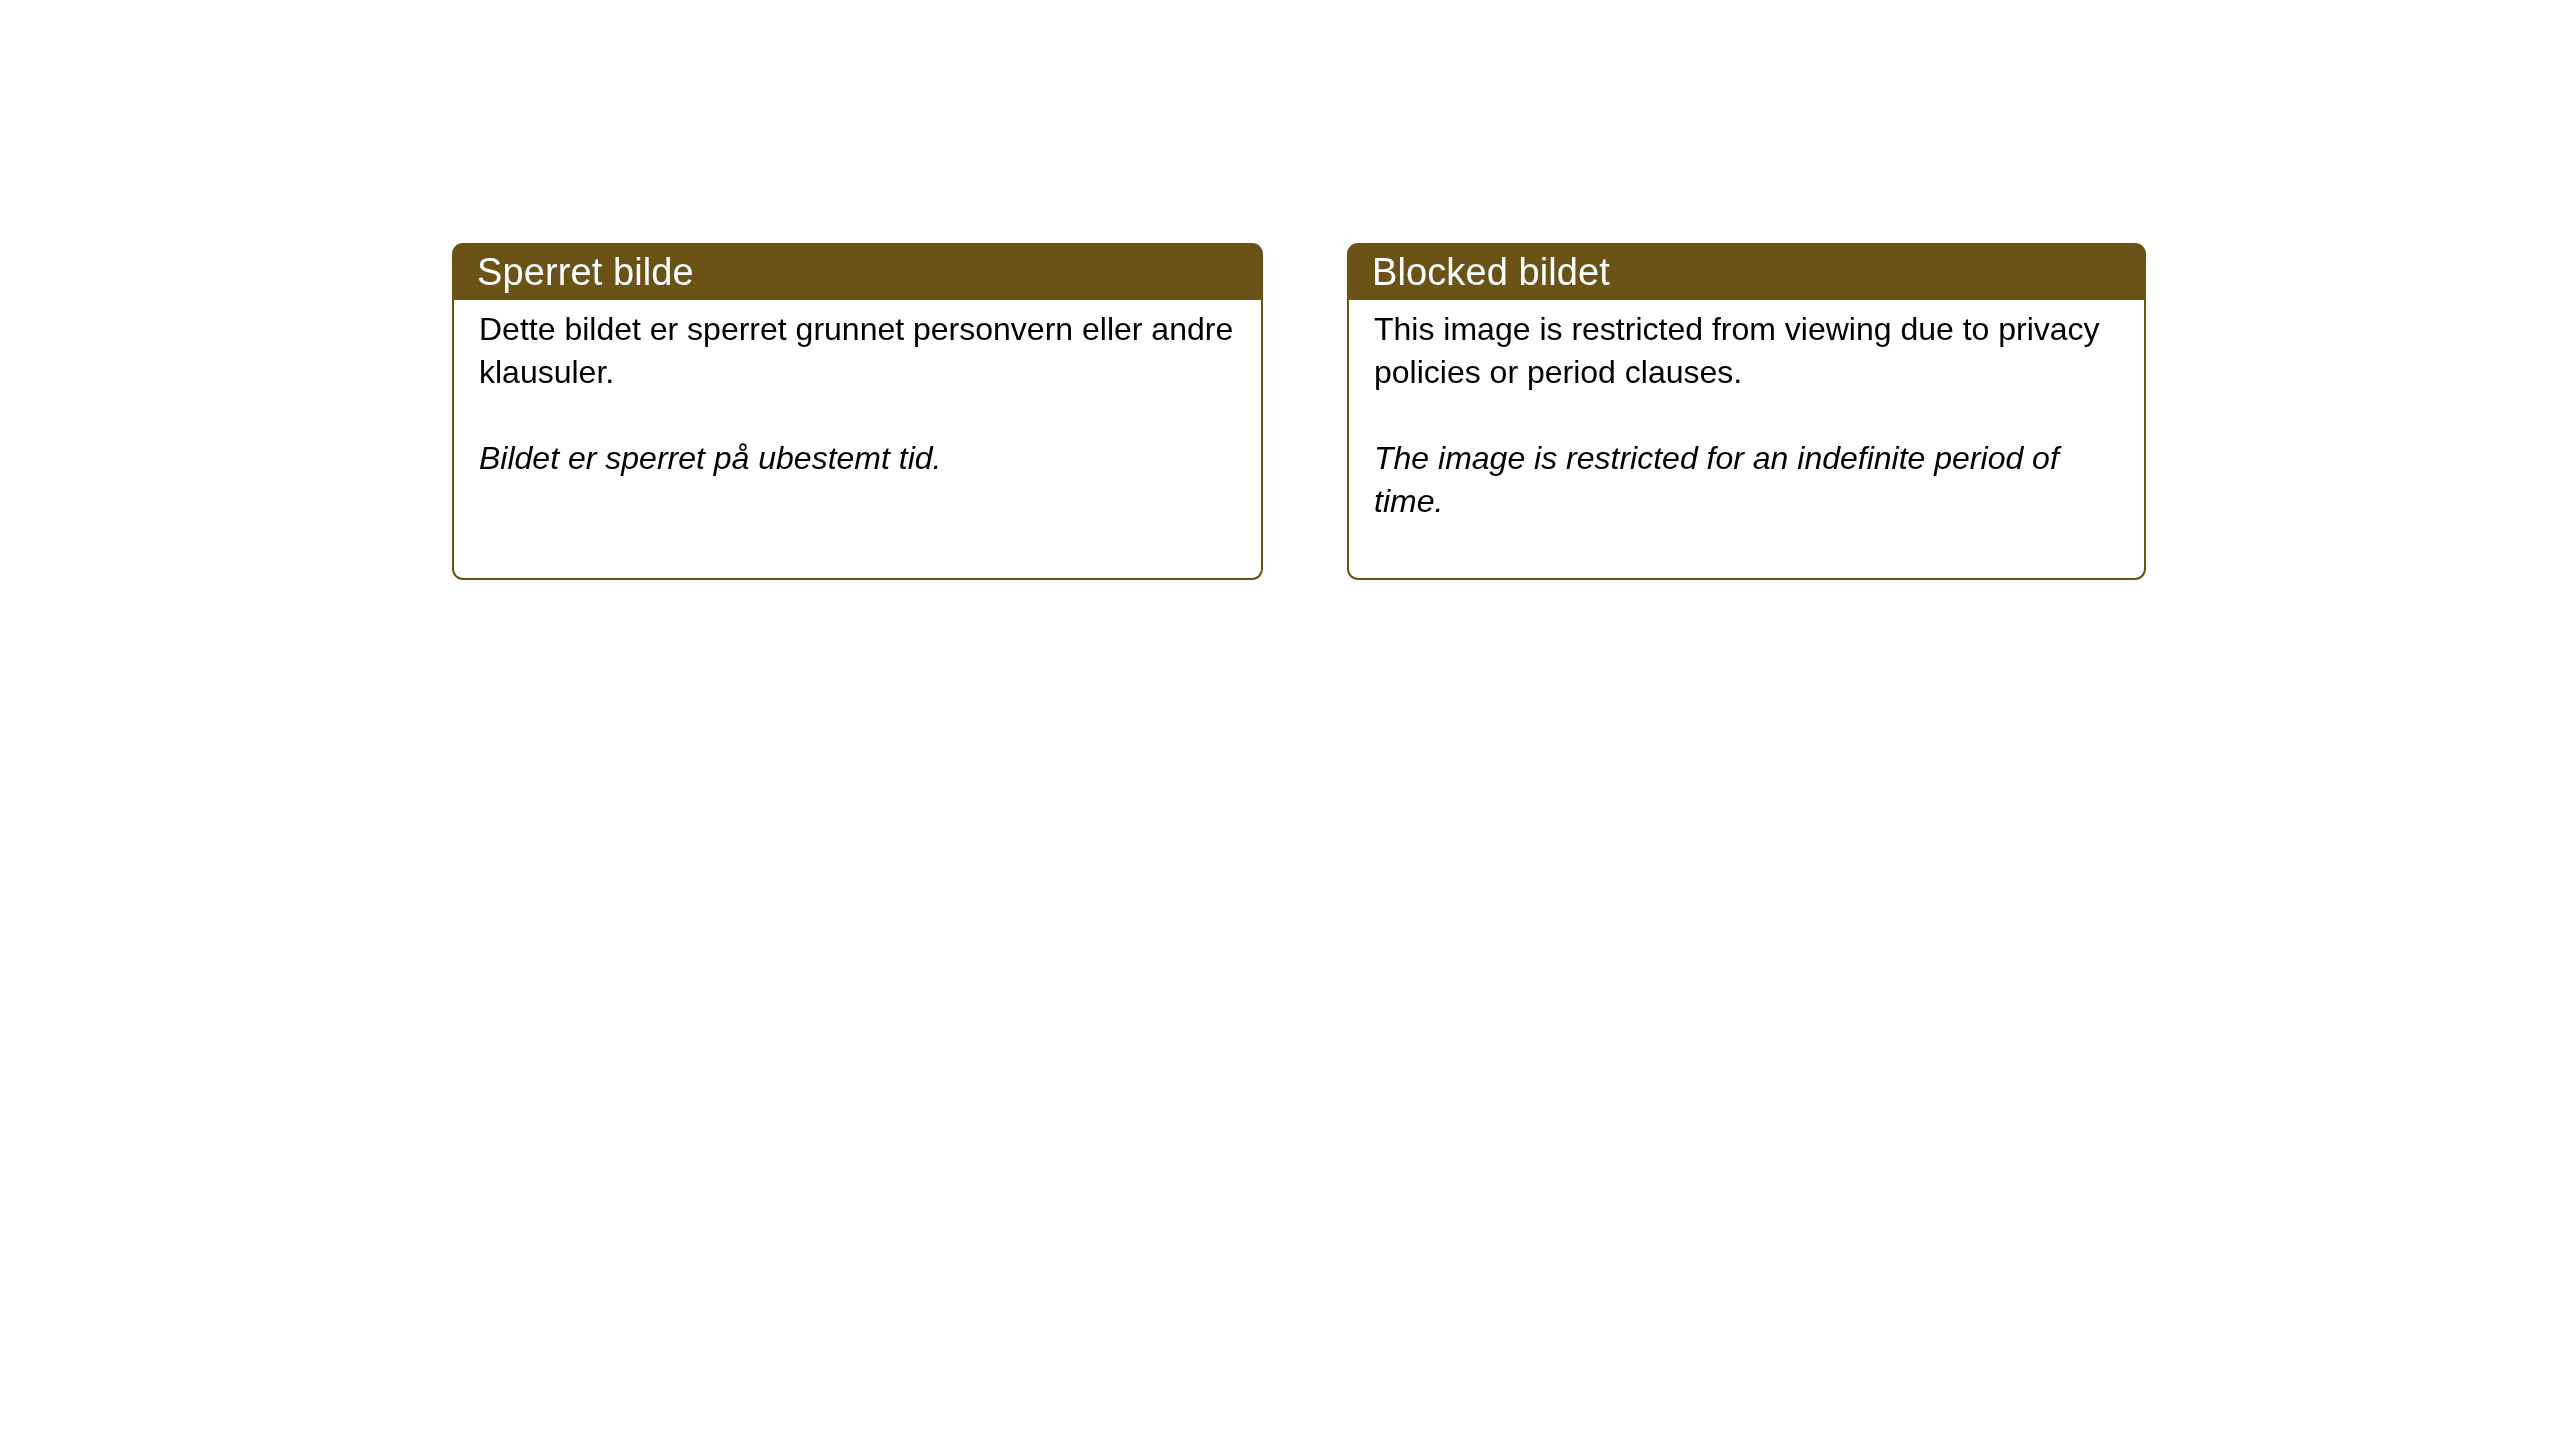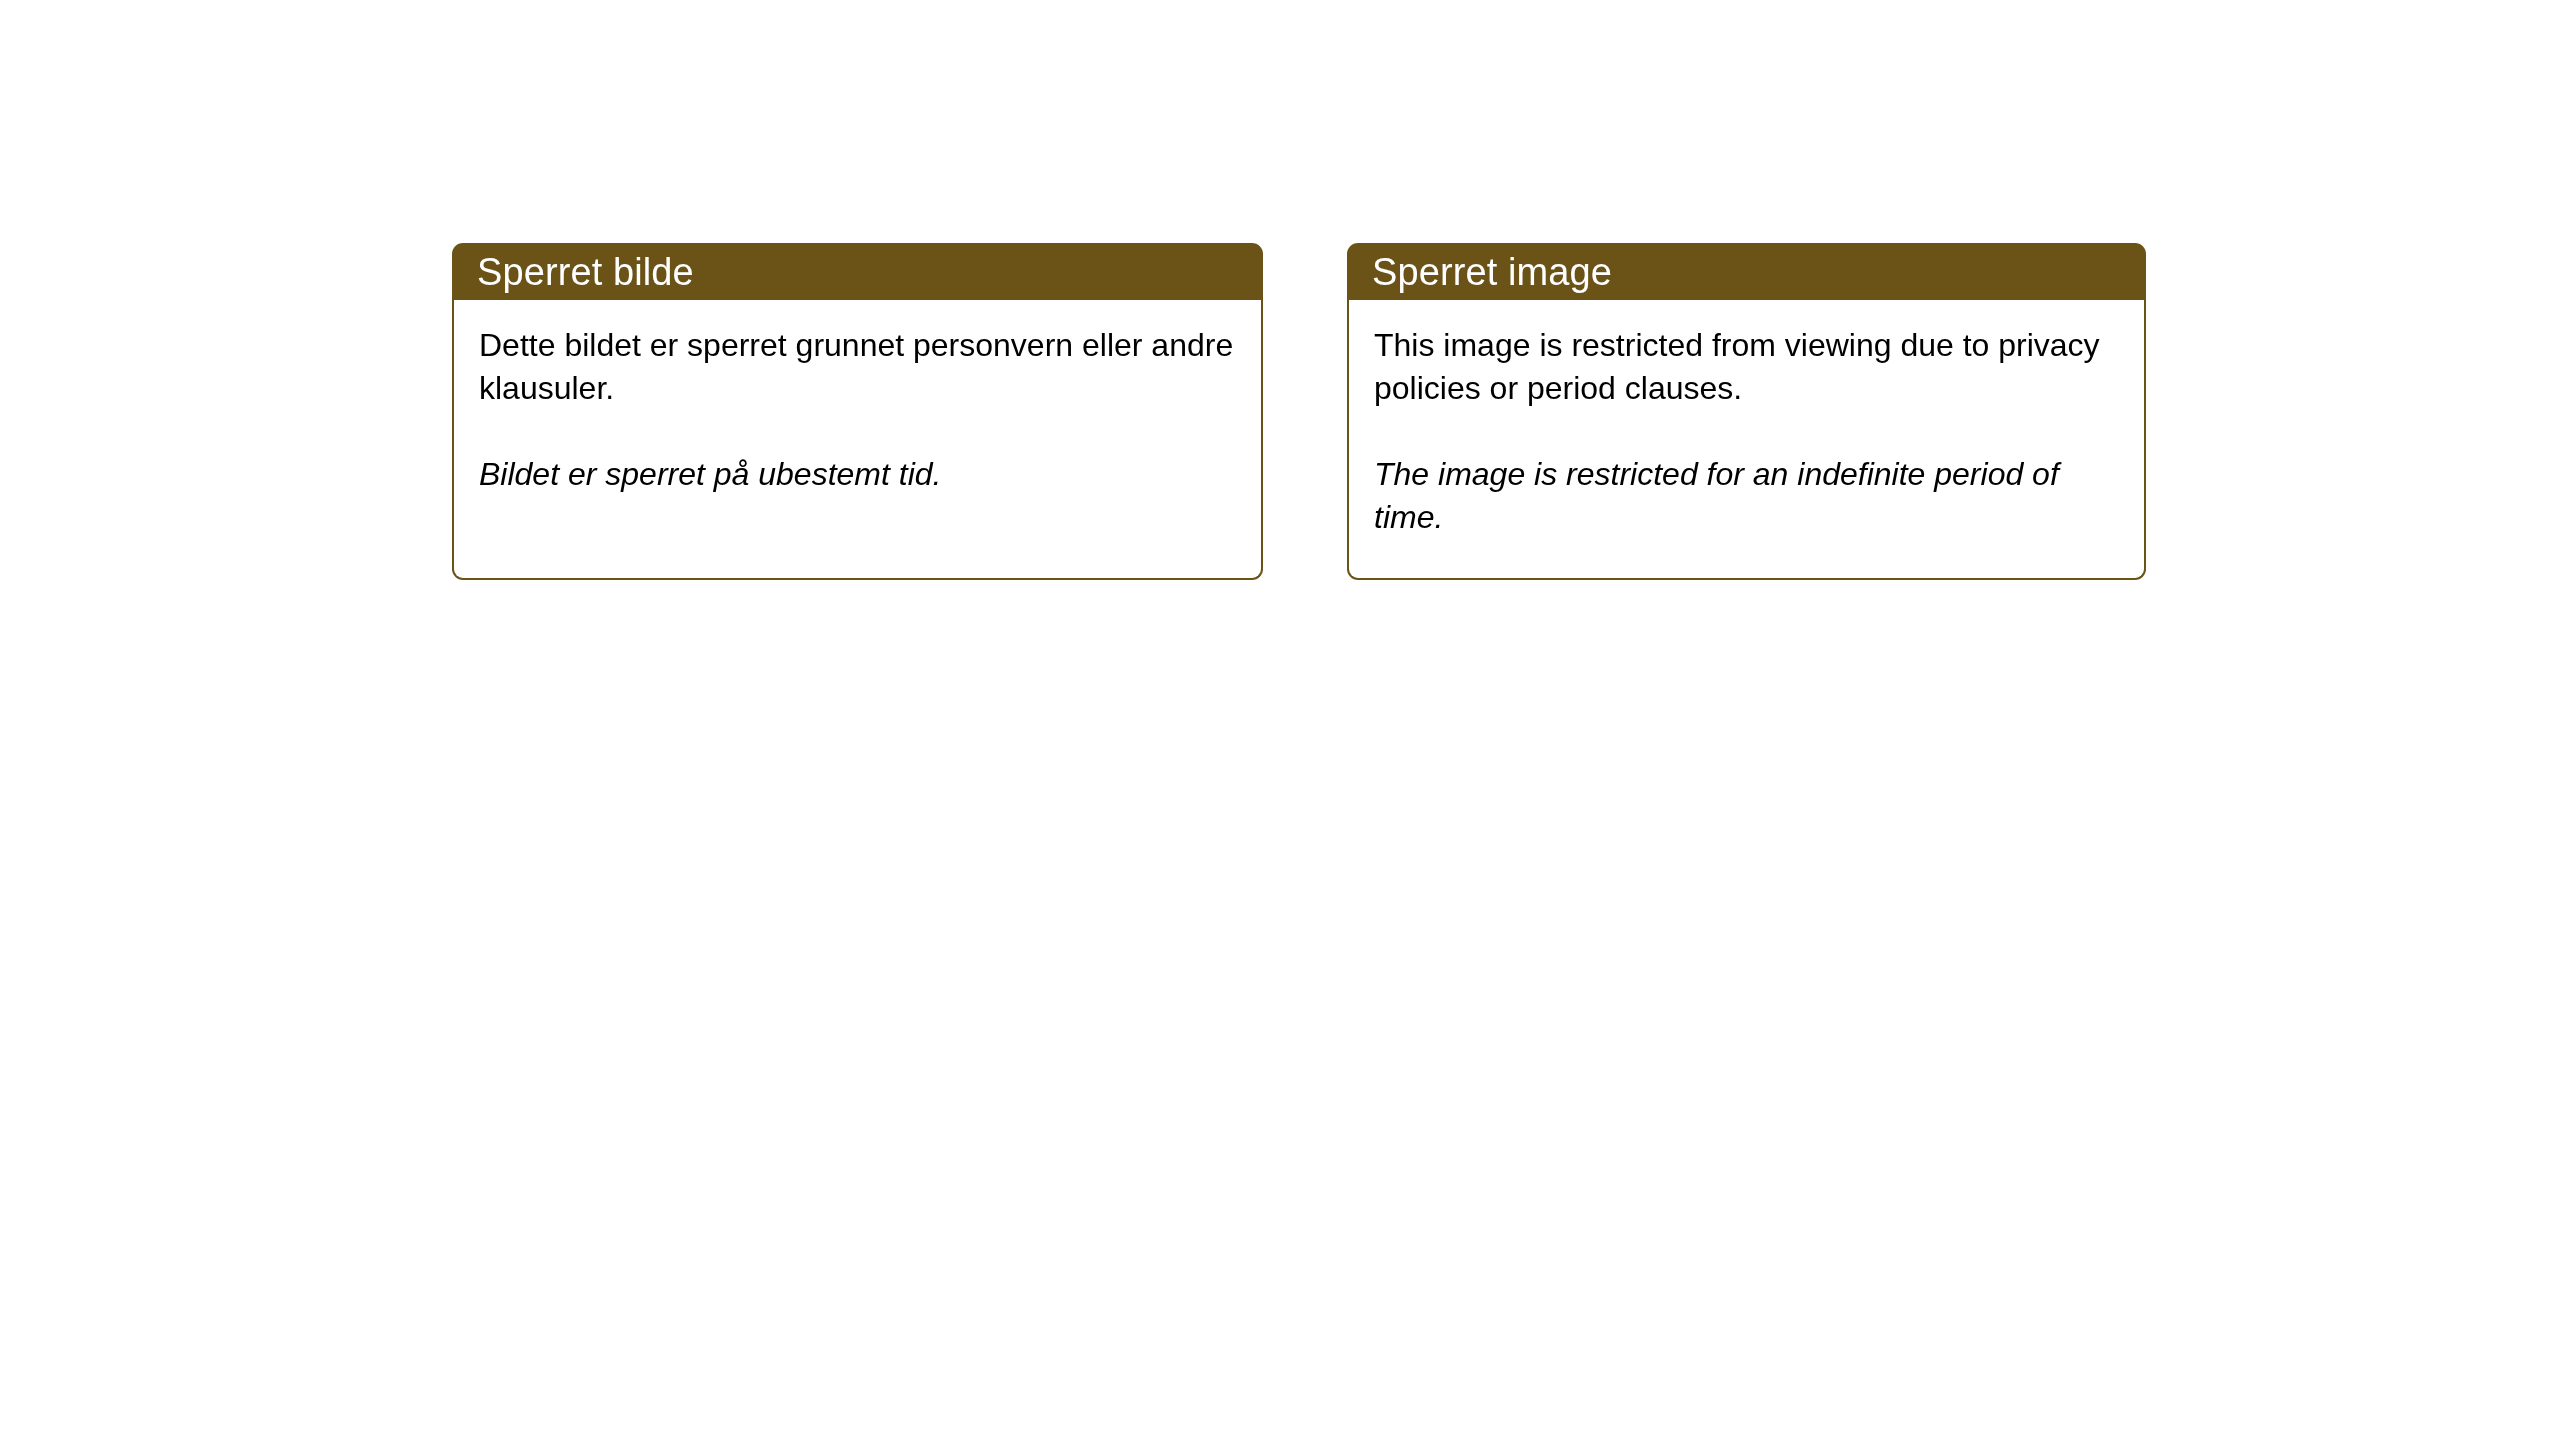--- a/index.html
+++ b/index.html
@@ -59,21 +59,21 @@
     letter-spacing: 0.1px;
     white-space: nowrap;
   }
 
   .card-body {
     border: 2px solid #6b5318;
     border-top: none;
     border-bottom-left-radius: 11px;
     border-bottom-right-radius: 11px;
     box-sizing: border-box;
-    padding: 24px 26px 30px 25px;
+    padding: 8px 26px 30px 25px;
     min-height: 280px;
   }
 
   .card-body p {
     margin: 0;
     color: #000000;
     font-size: 32px;
     line-height: 43px;
     font-weight: 400;
   }
@@ -93,21 +93,21 @@
       <span class="card-title">Sperret bilde</span>
     </div>
     <div class="card-body">
       <p>Dette bildet er sperret grunnet personvern eller andre klausuler.</p>
       <p class="para-gap">Bildet er sperret på ubestemt tid.</p>
     </div>
   </div>
 
   <div class="notice-card card-en">
     <div class="card-header">
-      <span class="card-title">Sperret image</span>
+      <span class="card-title">Blocked bildet</span>
     </div>
     <div class="card-body">
       <p>This image is restricted from viewing due to privacy policies or period clauses.</p>
       <p class="para-gap">The image is restricted for an indefinite period of time.</p>
     </div>
   </div>
 
 </div>
 
 </body></html>

